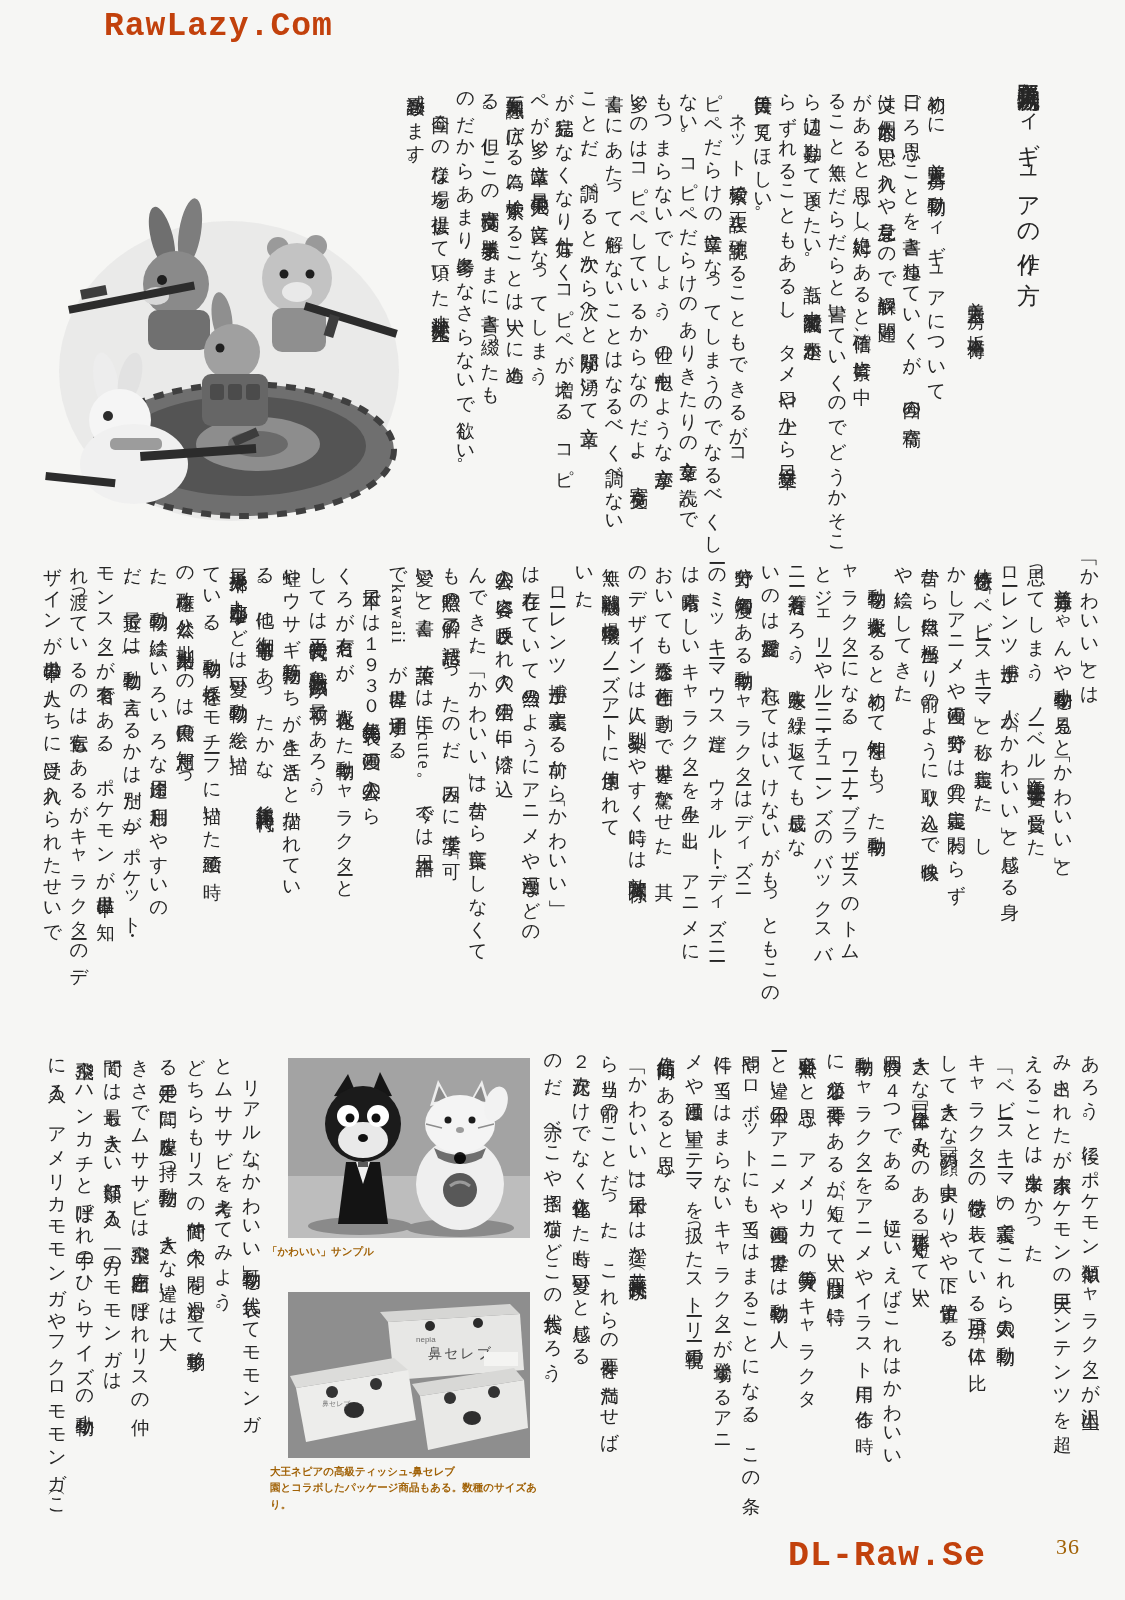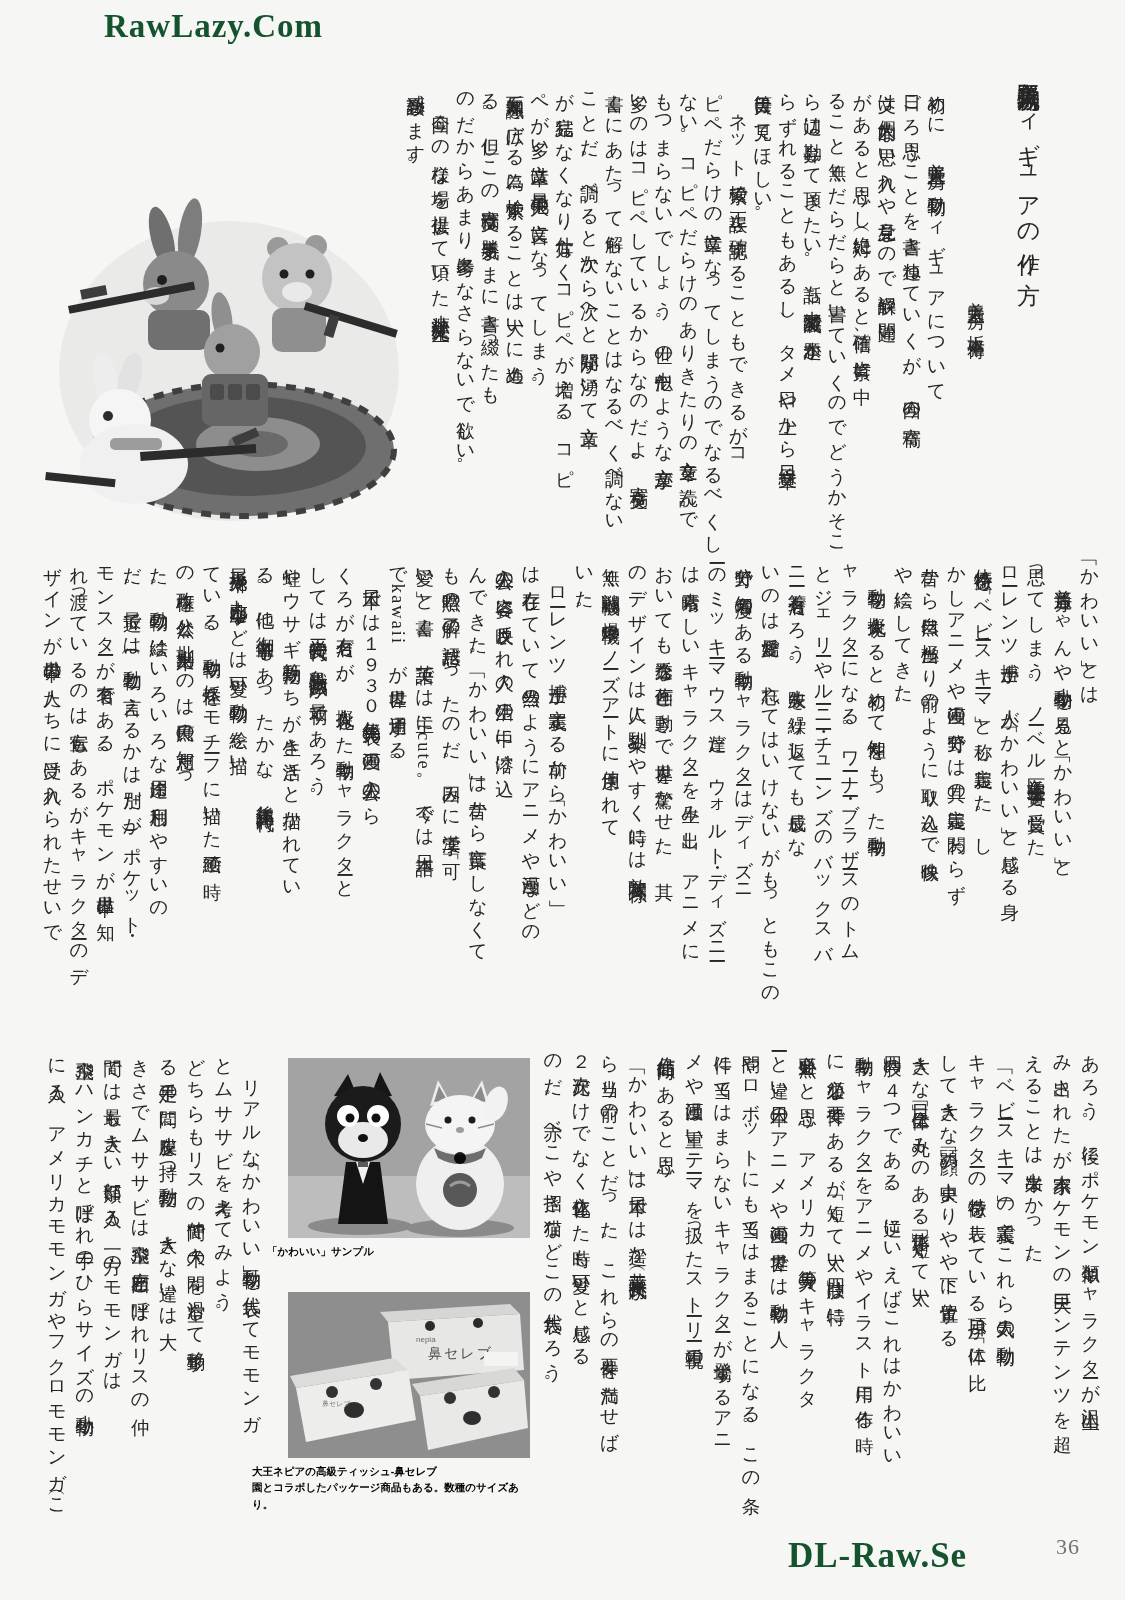--- a/index.html
+++ b/index.html
@@ -6,26 +6,26 @@
   body{
     width:1125px;height:1600px;position:relative;
     background:#f6f6f4;
     font-family:"Liberation Serif","DejaVu Serif",serif;
     color:#262626;
     overflow:hidden;
   }
   .abs{position:absolute;}
   
   .wm{
-    font-family:Liberation Serif, serif;
-    font-weight:bold;color:#14532d;
+    font-family:Liberation Mono, monospace;
+    font-weight:bold;color:#c2410c;
   }
   .wm-top{top:8px;left:104px;font-size:33px;letter-spacing:1px;}
   .wm-bottom{top:1536px;left:788px;font-size:35px;letter-spacing:1px;}
-  .page-num{top:1534px;left:1056px;font-size:22px;color:#737373;letter-spacing:1px;}
+  .page-num{top:1534px;left:1056px;font-size:22px;color:#a16207;letter-spacing:1px;}
   
   .vblock{
     position:absolute;
     writing-mode:vertical-rl;
     -webkit-writing-mode:vertical-rl;
     color:#262626;
   }
   .vblock .vcol{white-space:nowrap;}
   .title-wrap{top:64px;left:956px;width:94px;height:478px;}
   .title{
@@ -47,25 +47,25 @@
   }
   .block-bottom-left{
     top:1046px;left:40px;width:224px;height:488px;
     font-size:18.5px;letter-spacing:2px;line-height:27.8px;
   }
   
   .photo{position:absolute;display:block;}
   .caption{
     position:absolute;
     font-family:"Liberation Sans","DejaVu Sans",sans-serif;
-    font-weight:bold;color:#000000;
+    font-weight:bold;color:#a16207;
   }
   .caption .caption-line{font-size:10.5px;line-height:1.55;letter-spacing:0;}
   .cap-figurine{top:1243px;left:267px;width:272px;}
-  .cap-tissue{top:1463px;left:252px;width:272px;}
+  .cap-tissue{top:1463px;left:270px;width:272px;}
 </style>
 </head>
 <body>
 
 <div class="abs wm wm-top">RawLazy.Com</div>
 <div class="abs wm wm-bottom">DL-Raw.Se</div>
 <div class="abs page-num">36</div>
 
 <div class="vblock title-wrap">
   <div class="title">美入野工房流動物フィギュアの作り方</div>

